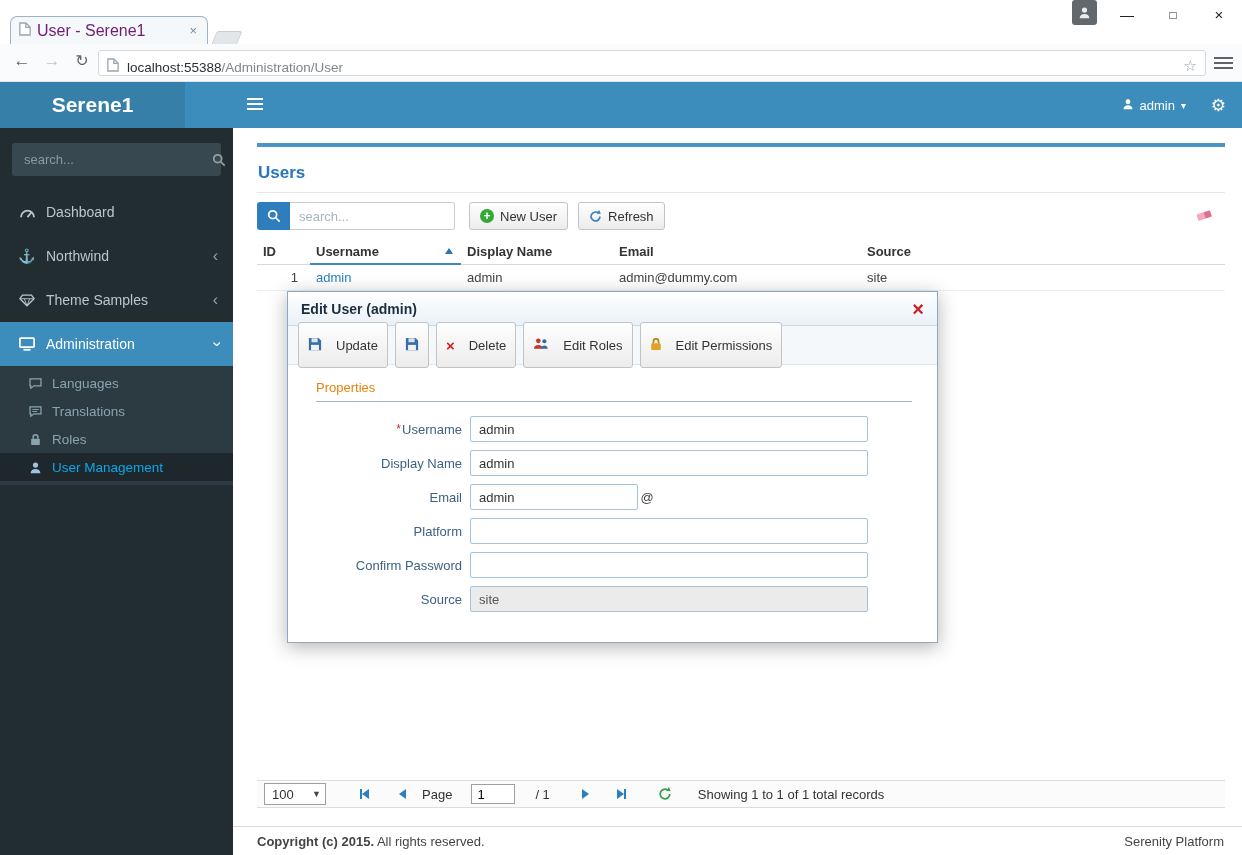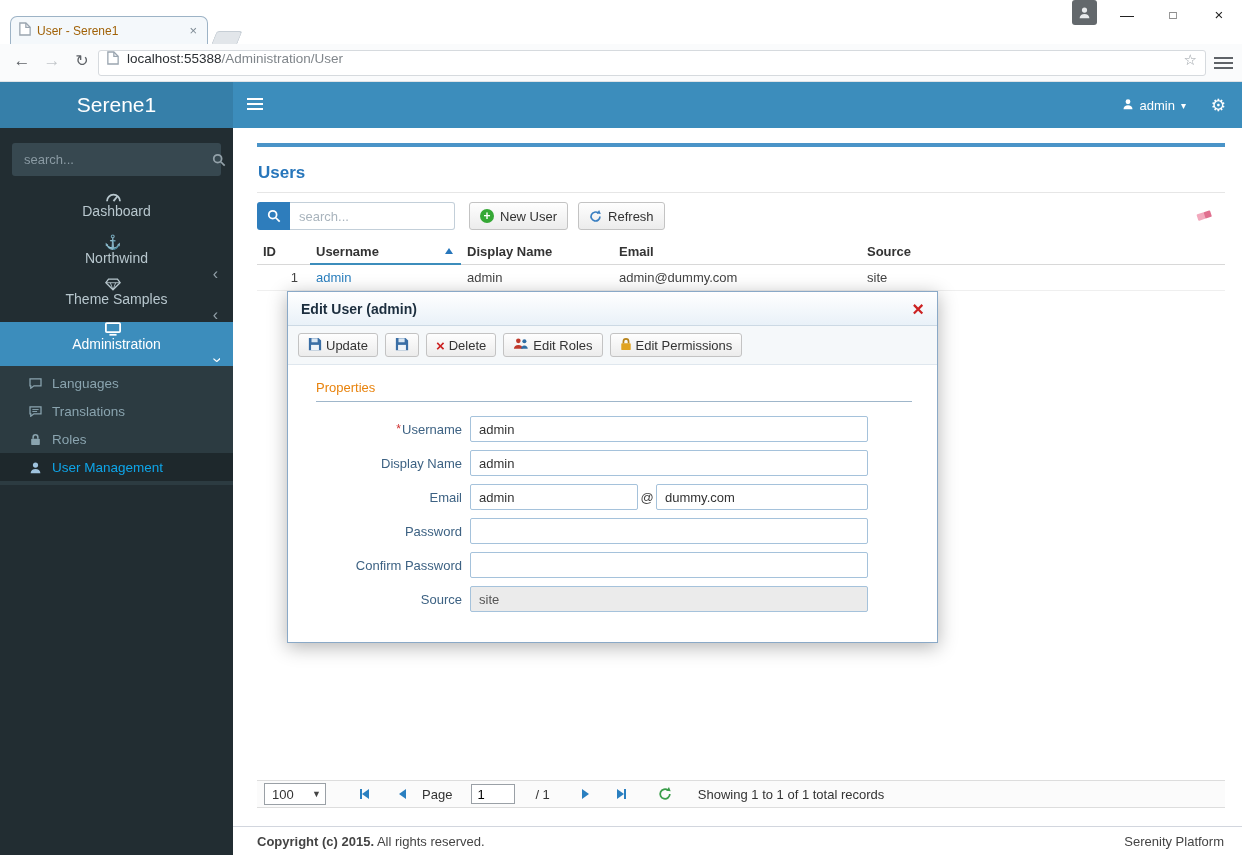--- a/index.html
+++ b/index.html
@@ -7,46 +7,46 @@
   .screen {
     position:relative; width:1242px; height:855px; overflow:hidden;
     background:#fff; font-family:"Liberation Sans", sans-serif; font-size:13px; color:#333;
   }
   
   .titlebar { position:absolute; top:0; left:0; right:0; height:44px; background:#fff; }
   .win-btn { position:absolute; top:0; width:46px; height:30px; line-height:30px; text-align:center; color:#222; font-size:14px; cursor:default; }
   .btn-min { right:92px; } .btn-max { right:46px; font-size:12px;} .btn-close { right:0; font-size:15px;}
   .profile-btn { position:absolute; top:0; right:145px; width:25px; height:25px; background:#63686c; border-radius:3px; display:flex; align-items:center; justify-content:center; color:#e8eaec; }
   .tab { position:absolute; left:10px; top:16px; width:198px; height:28px; background:#f4f8fb; border:1px solid #9db3c6; border-bottom:none; border-radius:7px 7px 0 0; display:flex; align-items:center; padding:0 8px; }
-  .tab-title { flex:1; font-size:12px; color:#a16207; white-space:nowrap; overflow:hidden; margin-left:6px; }
+  .tab-title { flex:1; font-size:16px; color:#701a75; white-space:nowrap; overflow:hidden; margin-left:6px; }
   .tab-close { color:#7d8a94; font-size:13px; padding:0 2px; }
   .newtab-nub { position:absolute; left:214px; top:31px; width:26px; height:13px; background:#e2e6ea; border:1px solid #c6ced5; border-bottom:none; transform:skewX(-22deg); border-radius:3px 3px 0 0; }
   .navbar { position:absolute; top:44px; left:0; right:0; height:38px; background:#fafbfc; border-bottom:1px solid #e0e3e6; }
   .nav-ico { position:absolute; top:7px; font-size:17px; color:#5f6368; width:24px; text-align:center; }
   .ico-back { left:10px; } .ico-fwd { left:40px; color:#c2c6ca; } .ico-reload { left:70px; font-size:16px; }
-  .omnibox { position:absolute; left:98px; right:36px; top:6px; height:26px; background:#fff; border:1px solid #d6dade; border-radius:3px; display:flex; align-items:flex-start; padding:0 8px; }
+  .omnibox { position:absolute; left:98px; right:36px; top:6px; height:26px; background:#fff; border:1px solid #d6dade; border-radius:3px; display:flex; align-items:flex-end; padding:0 8px; }
   .url { margin-left:8px; font-size:13.5px; }
   .url-host { color:#2b2f33; } .url-path { color:#80868b; }
   .omni-star { margin-left:auto; color:#9aa0a6; font-size:15px; }
   .menu-btn { position:absolute; right:9px; top:13px; width:19px; }
   .menu-btn i { display:block; height:2px; background:#5f6368; margin-bottom:3px; }
   
   .app-header { position:absolute; top:82px; left:0; right:0; height:46px; background:#3c8dbc; }
-  .brand { position:absolute; left:0; top:0; width:233px; height:46px; background:#367fa9; color:#fff; font-size:21px; font-weight:normal; line-height:46px; text-align:center; }
+  .brand { position:absolute; left:0; top:0; width:185px; height:46px; background:#367fa9; color:#fff; font-size:21px; font-weight:bold; line-height:46px; text-align:center; }
   .hdr-burger { position:absolute; left:247px; top:16px; width:16px; }
   .hdr-burger i { display:block; height:2px; background:#fff; margin-bottom:3px; }
   .hdr-user { position:absolute; right:56px; top:0; height:46px; display:flex; align-items:center; gap:6px; color:#fff; font-size:13px; }
   .hdr-gear { position:absolute; right:16px; top:13px; color:#fff; font-size:17px; }
   
   .sidebar { position:absolute; top:128px; left:0; width:233px; bottom:0; background:#222d32; }
   .side-search { margin:15px 12px 14px; height:33px; background:#374850; border-radius:3px; display:flex; align-items:center; }
   .side-search input { flex:1; background:transparent; border:none; outline:none; color:#ccc; padding:0 12px; font-size:13px; font-family:inherit; }
   .side-search input::placeholder { color:#8a9aa3; }
   .side-search .mag { width:32px; display:flex; justify-content:center; color:#93a1a9; }
-  .side-item { height:44px; display:flex; align-items:center; padding:0 15px; color:#b8c7ce; font-size:14px;flex-direction:column; }
+  .side-item { height:44px; display:flex; align-items:center; padding:0 15px; color:#b8c7ce; font-size:14px; }
   .side-item .sicon { width:24px; display:flex; justify-content:center; margin-right:7px; }
   .side-item .chev { margin-left:auto; color:#93a1a9; font-size:16px; line-height:1; }
   .side-item.active { background:#3c8dbc; color:#fff; }
   .side-item.active .chev { color:#fff; transform:rotate(-90deg); }
   .submenu { background:#2c3b41; padding:3px 0 4px; }
   .sub-item { height:28px; display:flex; align-items:center; padding:0 10px 0 24px; color:#8aa4af; font-size:13.5px; }
   .sub-item .sicon { width:22px; display:flex; justify-content:center; margin-right:6px; }
   .sub-item.selected { color:#0ea5e9; background:#1e282c; }
   
   .content { position:absolute; left:233px; top:128px; right:0; bottom:29px; background:#fff; }
@@ -85,21 +85,21 @@
   .pg-refresh { margin-left:16px; display:flex; }
   .pg-status { margin-left:14px; }
   
   .app-footer { position:absolute; left:233px; right:0; bottom:0; height:29px; background:#fff; border-top:1px solid #d2d6de; display:flex; align-items:center; padding:0 18px 0 24px; font-size:13px; color:#444; }
   .foot-right { margin-left:auto; color:#444; }
   
   .dialog { position:absolute; left:287px; top:291px; width:651px; height:352px; background:#fff; border:1px solid #8aa9c7; box-shadow:0 4px 18px rgba(0,0,0,.3); z-index:20; }
   .dlg-title { height:34px; background:linear-gradient(#ffffff,#e9f1f8); border-bottom:1px solid #ccd9e4; display:flex; align-items:center; padding:0 13px; font-weight:bold; font-size:14px; color:#1c2e3e; }
   .dlg-close { margin-left:auto; color:#cc2222; font-size:20px; font-weight:bold; line-height:1; }
   .dlg-toolbar { height:39px; background:#f5f8fa; border-bottom:1px solid #dfe7ee; display:flex; align-items:center; padding:0 10px; gap:7px; }
-  .dlg-btn { height:24px; display:inline-flex; align-items:center; gap:4px; padding:0 9px; border:1px solid #c3c3c3; border-radius:3px; background:linear-gradient(#fefefe,#ececec); font-size:13px; color:#333; }
+  .dlg-btn { height:46px; display:inline-flex; align-items:center; gap:14px; padding:0 9px; border:1px solid #c3c3c3; border-radius:3px; background:linear-gradient(#fefefe,#ececec); font-size:13px; color:#333; }
   .red-x { color:#cc2222; font-size:15px; font-weight:bold; line-height:1; }
   .dlg-body { padding:15px 25px 0 28px; }
   .category { color:#e8830d; font-size:13px; padding-bottom:6px; border-bottom:1px solid #9fb6ca; margin-bottom:14px; }
   .field { display:flex; align-items:center; margin-bottom:8px; height:26px; }
   .flabel { width:146px; text-align:right; margin-right:8px; font-size:13px; color:#3d6283; white-space:nowrap; }
   .req { color:#d03030; font-size:12px; vertical-align:top; margin-right:1px; }
   .finput { width:398px; height:26px; border:1px solid #a5c2db; border-radius:2px; padding:0 8px; font-size:13px; color:#333; font-family:inherit; outline:none; }
   .finput.em1 { width:168px; } .finput.em2 { width:212px; }
   .at { width:18px; text-align:center; color:#444; }
   .finput.readonly { background:#ebebeb; color:#555; }
@@ -411,24 +411,23 @@
         <input class="finput" value="admin" style="">
       </div>
       <div class="field">
         <span class="flabel">Display Name</span>
         <input class="finput" value="admin" style="">
       </div>
       <div class="field">
         <span class="flabel">Email</span>
         <input class="finput em1" value="admin" style="">
         <span class="at">@</span>
-        <input class="finput em2" value="dummy.com" style="">
-      </div>
-      <div class="field">
-        <span class="flabel">Password</span>
+      </div>
+      <div class="field">
+        <span class="flabel">Platform</span>
         <input class="finput" type="password" style="">
       </div>
       <div class="field">
         <span class="flabel">Confirm Password</span>
         <input class="finput" type="password" style="">
       </div>
       <div class="field">
         <span class="flabel">Source</span>
         <input class="finput readonly" readonly="" value="site" style="">
       </div>

